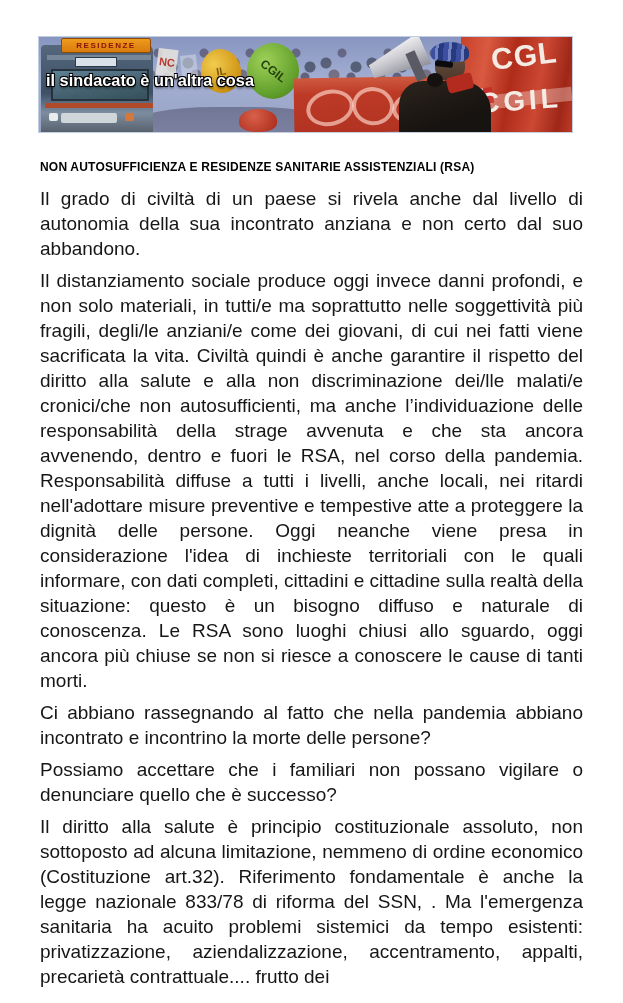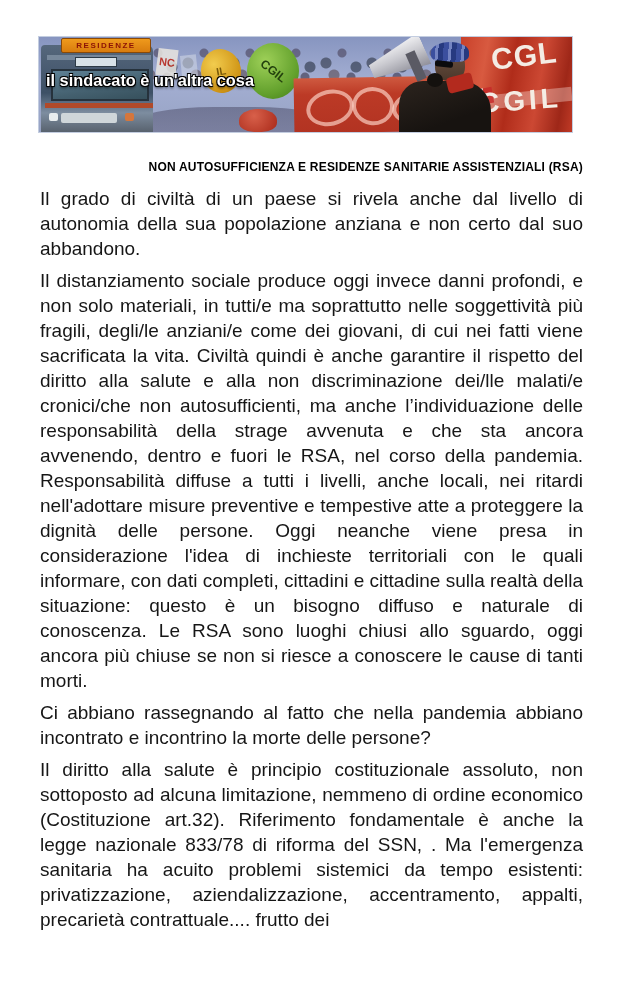--- a/index.html
+++ b/index.html
@@ -107,21 +107,21 @@
   .logo{width:32px;height:38px;margin-top:4px;filter:drop-shadow(1px 1px 0 rgba(255,255,255,.7));}
   .big-title{
     font-size:40px;font-weight:bold;color:#0d0d0d;white-space:nowrap;line-height:40px;
     transform:scaleX(.93);transform-origin:left;letter-spacing:-1px;margin-left:-3px;
     text-shadow:-2px 0 0 #fff,2px 0 0 #fff,0 -2px 0 #fff,0 2px 0 #fff,
                 -2px -2px 0 #fff,2px -2px 0 #fff,-2px 2px 0 #fff,2px 2px 0 #fff;
   }
   
   .content{position:absolute;left:40px;top:160px;width:543px;}
   .doc-heading{
-    font-size:12px;font-weight:bold;text-align:right;color:#000;
+    font-size:12px;font-weight:bold;text-align:left;color:#000;
     margin:0 0 12px 0;line-height:14px;letter-spacing:.2px;
   }
   .doc-par{
     font-size:19px;line-height:25px;text-align:justify;margin:0 0 7px 0;color:#161616;
   }
 </style>
 </head>
 <body>
 
 <div class="banner">
@@ -167,17 +167,18 @@
   <div class="layer beanie"></div>
   <div class="layer sunglasses"></div>
   <div class="layer scarf"></div>
   <div class="layer hand"></div>
 
   <div class="layer tagline">il sindacato è un'altra cosa</div>
 </div>
 
 <div class="content">
   <h1 class="doc-heading">NON AUTOSUFFICIENZA E RESIDENZE SANITARIE ASSISTENZIALI (RSA)</h1>
-  <p class="doc-par">Il grado di civiltà di un paese si rivela anche  dal livello di autonomia  della sua popolazione anziana e non certo dal suo abbandono.</p>
+  <p class="doc-par">Il grado di civiltà di un paese si rivela anche  dal livello di autonomia  della sua incontrato anziana e non certo dal suo abbandono.</p>
   <p class="doc-par">Il distanziamento sociale produce oggi invece danni profondi, e non solo materiali, in tutti/e ma soprattutto nelle soggettività più fragili, degli/le anziani/e come dei giovani, di cui nei fatti viene sacrificata la vita. Civiltà quindi è anche garantire il rispetto  del diritto  alla  salute e alla non discriminazione  dei/lle  malati/e  cronici/che  non autosufficienti,  ma anche  l’individuazione  delle responsabilità  della strage  avvenuta e che sta ancora avvenendo, dentro e fuori le  RSA, nel corso della  pandemia. Responsabilità diffuse a tutti i livelli, anche locali, nei ritardi  nell'adottare misure preventive e tempestive atte a proteggere la dignità  delle persone. Oggi neanche viene presa in considerazione l'idea di inchieste  territoriali con le quali informare, con dati completi, cittadini e cittadine sulla realtà  della situazione: questo è un bisogno diffuso e naturale di conoscenza. Le RSA sono luoghi chiusi allo sguardo, oggi ancora più  chiuse se non si riesce a conoscere le cause di tanti morti.</p>
   <p class="doc-par">Ci abbiano rassegnando al fatto che  nella pandemia abbiano incontrato e incontrino la morte delle persone?</p>
+  <p class="doc-par">Possiamo accettare che i familiari non possano vigilare o denunciare quello che è successo?</p>
   <p class="doc-par">Il diritto  alla  salute  è  principio costituzionale  assoluto, non sottoposto  ad alcuna limitazione,  nemmeno  di ordine  economico (Costituzione art.32). Riferimento fondamentale è  anche  la legge  nazionale  833/78 di riforma del SSN, . Ma l'emergenza sanitaria ha acuito problemi sistemici da tempo  esistenti:  privatizzazione,  aziendalizzazione, accentramento, appalti, precarietà contrattuale.... frutto dei</p>
 </div>
 
 </body></html>

